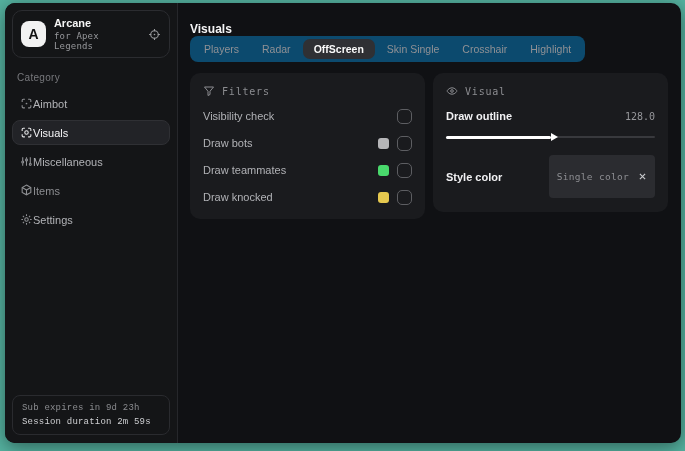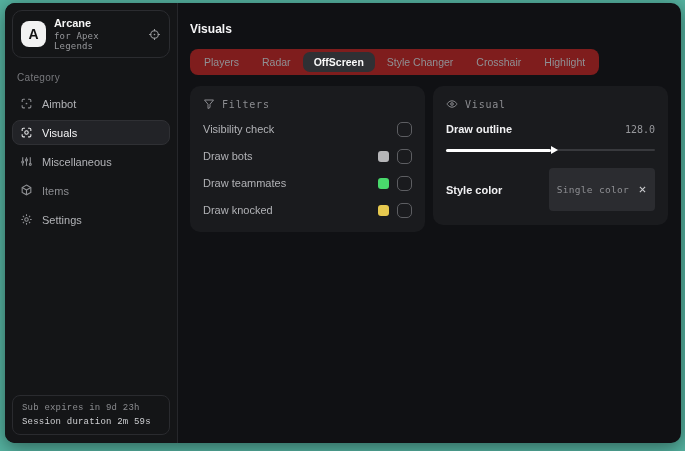--- a/index.html
+++ b/index.html
@@ -10,33 +10,33 @@
   
   .sidebar { width:173px; flex:0 0 173px; background:#141517; border-right:1px solid #26272b; display:flex; flex-direction:column; padding:7px 7px 8px 7px; }
   .app-card { display:flex; align-items:center; gap:8px; border:1px solid #2b2c30; border-radius:10px; padding:6px 8px; }
   .logo { width:26px; height:26px; border-radius:8px; background:#f2f2f2; color:#121212; font-weight:bold; font-size:14px; display:grid; place-items:center; }
   .app-meta { display:flex; flex-direction:column; }
   .app-title { font-size:11px; font-weight:bold; color:#f5f5f5; }
   .app-sub { font-size:9px; font-family:"DejaVu Sans Mono",monospace; color:#95969a; margin-top:2px; letter-spacing:.2px; }
   .app-card .right-ic { margin-left:auto; color:#9b9c9f; display:flex; }
   .cat-label { font-size:10px; color:#77787c; margin:14px 5px 8px 5px; letter-spacing:.3px; }
   .nav { display:flex; flex-direction:column; }
-  .nav-item { display:flex; align-items:center; gap:9px; padding:5px 7px; height:25px; border-radius:8px; border:1px solid transparent; font-size:11px; color:#b2b3b7; margin-bottom:4px; cursor:default; }
+  .nav-item { display:flex; align-items:center; padding:5px 7px; height:25px; border-radius:8px; border:1px solid transparent; font-size:11px; color:#b2b3b7; margin-bottom:4px; cursor:default; }
   .nav-item .ic { display:flex; color:#8f9094; }
   .nav-item.active { background:#222327; border-color:#2f3034; color:#f4f4f6; }
   .nav-item.active .ic { color:#e8e8ea; }
   .nav-item.dim { color:#8c8d91; }
   .sb-footer { margin-top:auto; border:1px solid #2a2b2f; border-radius:8px; padding:7px 9px; font-family:Liberation Mono, monospace; }
   .sb-footer .l1 { font-size:9px; color:#8b8c90; letter-spacing:.2px; }
   .sb-footer .l2 { font-size:9px; color:#cfd0d3; margin-top:4px; letter-spacing:.2px; }
 
   
   .main { flex:1; padding:11px 13px 0 12px; display:flex; flex-direction:column; }
   .page-title { font-size:12px; font-weight:bold; color:#f5f5f6; margin:8px 0 0 0; }
-  .tabbar { margin-top:13px; width:fit-content; display:flex; align-items:center; background:#7f1d1d; border-radius:8px; padding:3px; gap:1px; }
+  .tabbar { width:fit-content; display:flex; align-items:center; background:#0c4a6e; border-radius:8px; padding:3px; gap:1px; }
   .tab { font-size:10.5px; color:#909195; padding:4px 11px; border-radius:7px; cursor:default; white-space:nowrap; }
   .tab.active { background:#2f3034; color:#fafafa; font-weight:bold; }
 
   .cols { display:flex; gap:8px; margin-top:11px; align-items:flex-start; }
   .col { width:235px; display:flex; flex-direction:column; gap:9px; }
   .panel { background:#1a1b1e; border-radius:10px; padding:12px 13px 14px 13px; }
   .panel-head { display:flex; align-items:center; gap:7px; color:#8c8d91; font-family:"DejaVu Sans Mono",monospace; font-size:10px; letter-spacing:.8px; }
   .row { display:flex; align-items:center; justify-content:space-between; margin-top:11px; min-height:16px; }
   .lbl { font-size:11px; color:#b1b2b6; }
   .lbl.strong { color:#f1f1f3; font-weight:bold; }
@@ -135,21 +135,21 @@
       </div>
     </div>
 
     <div class="main">
       <div class="page-title">Visuals</div>
 
       <div class="tabbar">
         <div class="tab">Players</div>
         <div class="tab">Radar</div>
         <div class="tab active">OffScreen</div>
-        <div class="tab">Style Changer</div>
+        <div class="tab">Skin Single</div>
         <div class="tab">Crosshair</div>
         <div class="tab">Highlight</div>
       </div>
 
       <div class="cols">
 
         <div class="col">
 
 
           <div class="panel">

